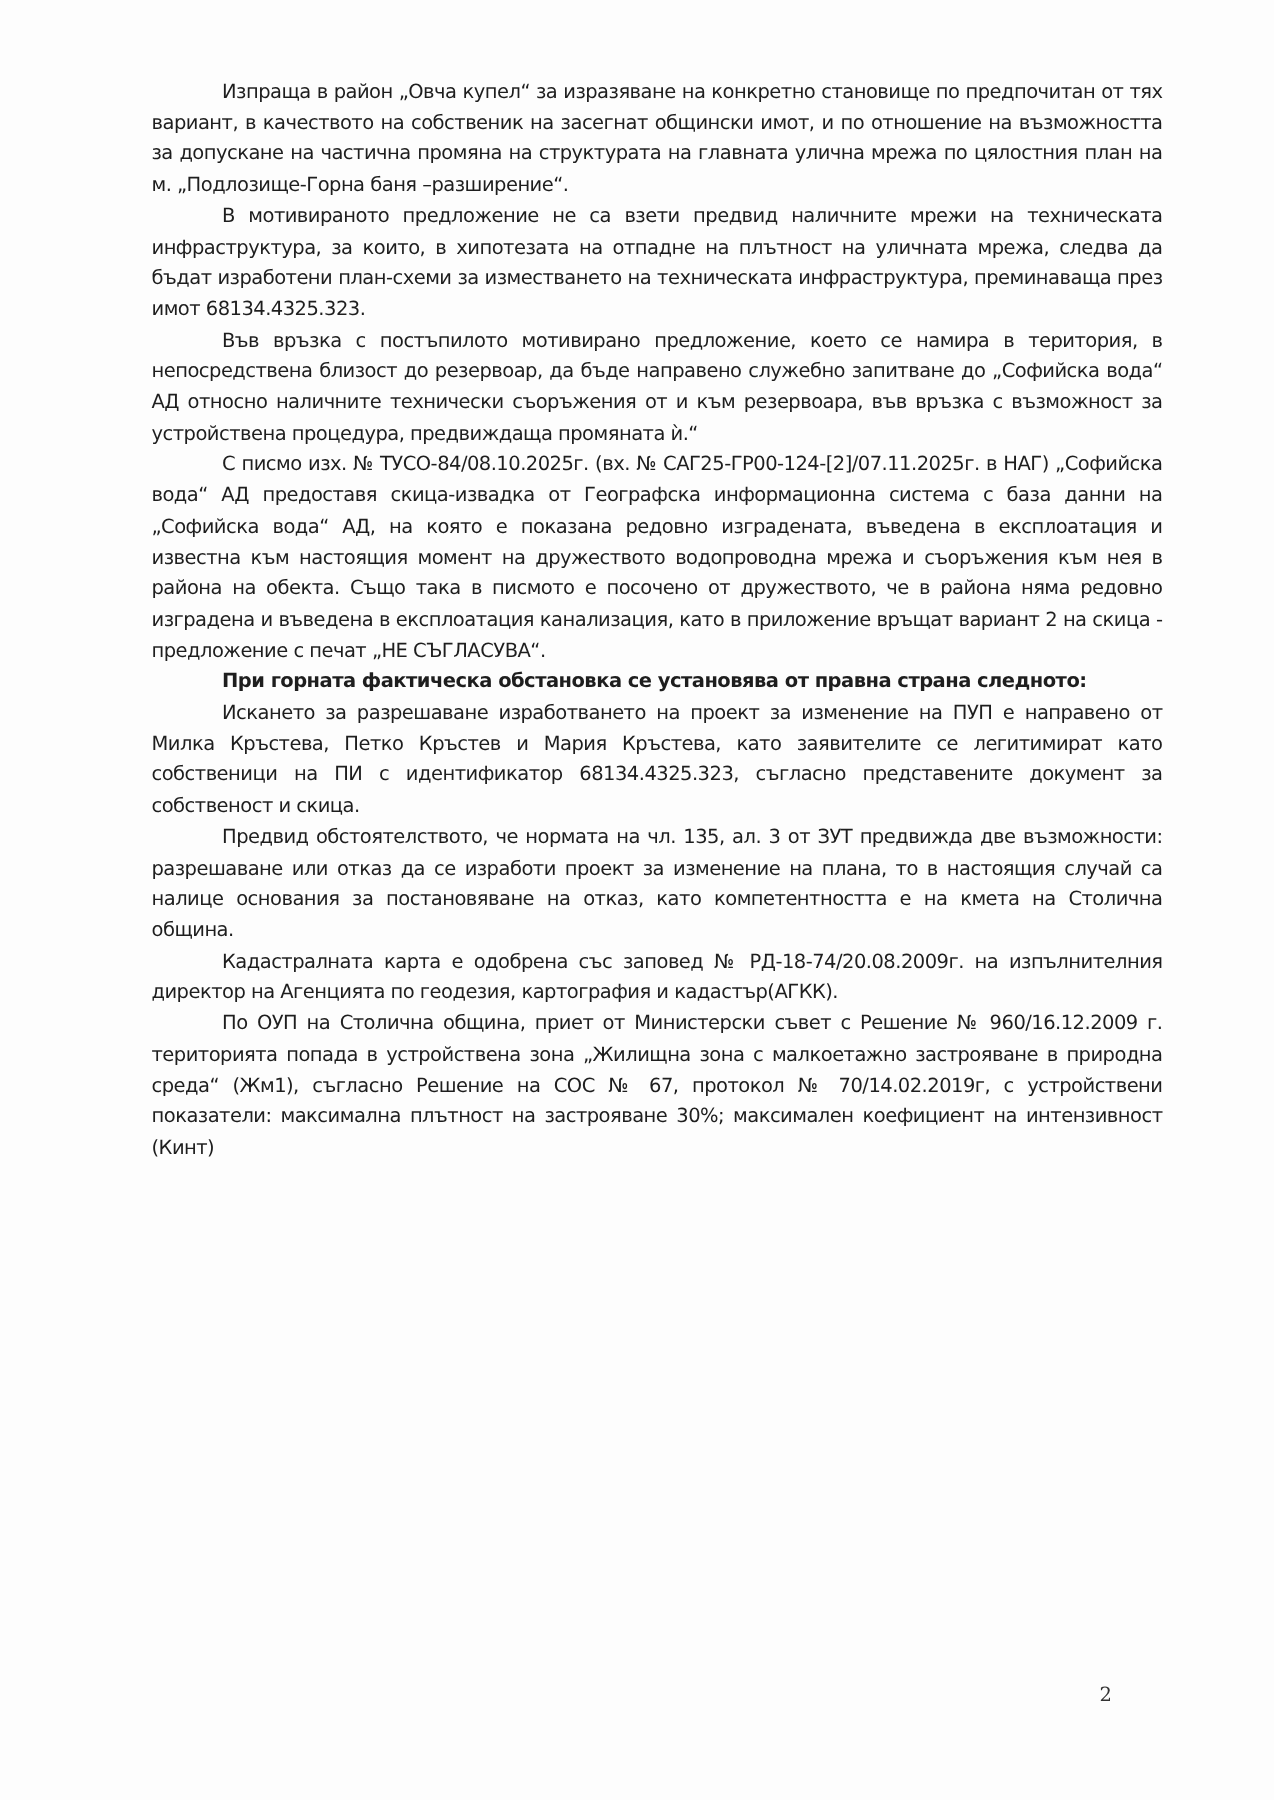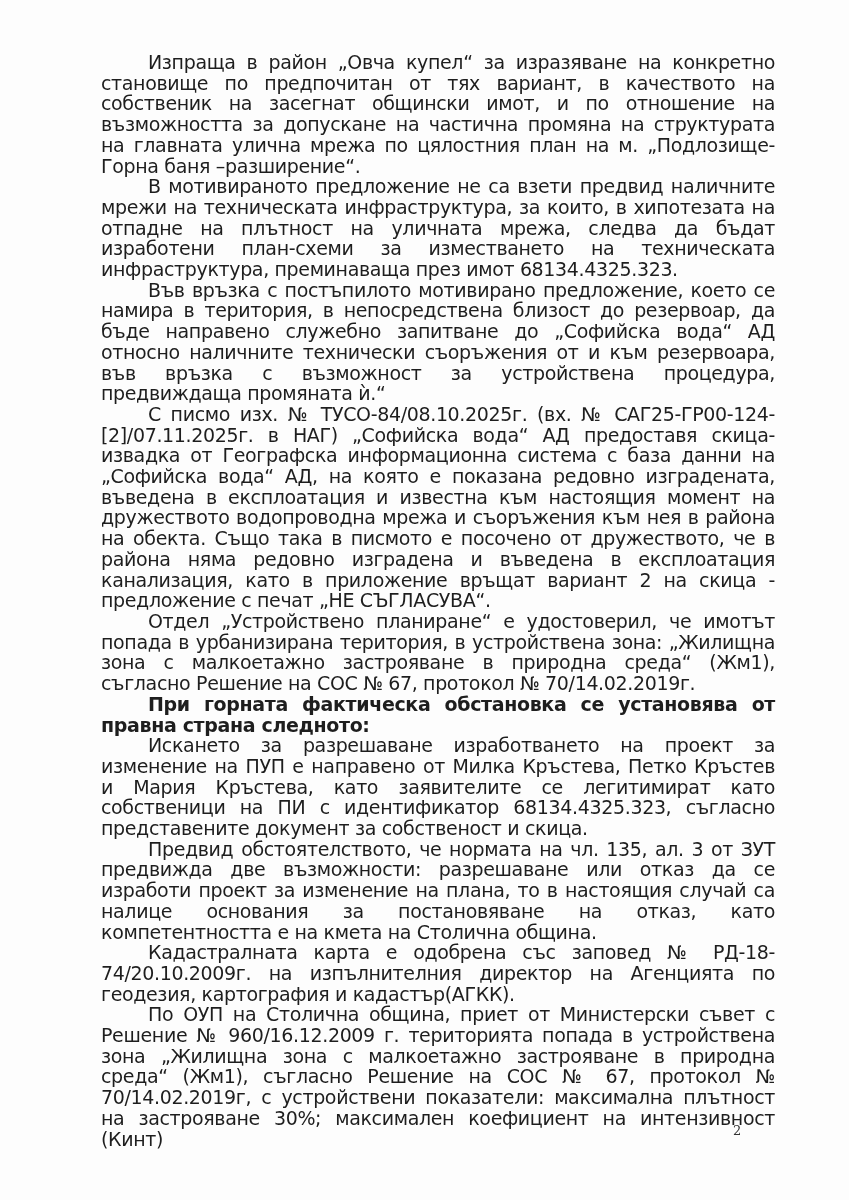--- a/index.html
+++ b/index.html
@@ -4,21 +4,21 @@
 <style>
   html, body { margin: 0; padding: 0; background: #ffffff; }
   body { width: 849px; height: 1200px; position: relative; overflow: hidden; }
   .page {
     position: absolute; left: 0; top: 0; width: 849px; height: 1200px;
     background: #fdfdfd;
   }
   .content {
     position: absolute; left: 101px; top: 52px; width: 674px;
     font-family: "DejaVu Sans", sans-serif;
-    font-size: 19px;
+    font-size: 13px;
     line-height: 20.7px;
     color: #1e1e1e;
     letter-spacing: -0.35px;
   }
   .para {
     margin: 0;
     text-align: justify;
     text-indent: 47px;
   }
   .para.bold { font-weight: bold; }
@@ -30,21 +30,20 @@
 </style>
 </head>
 <body>
 
 <div class="page">
   <div class="content">
     <p class="para">Изпраща в район „Овча купел“ за изразяване на конкретно становище по предпочитан от тях вариант, в качеството на собственик на засегнат общински имот, и по отношение на възможността за допускане на частична промяна на структурата на главната улична мрежа по цялостния план на м. „Подлозище-Горна баня –разширение“.</p>
     <p class="para">В мотивираното предложение не са взети предвид наличните мрежи на техническата инфраструктура, за които, в хипотезата на отпадне на плътност на уличната мрежа, следва да бъдат изработени план-схеми за изместването на техническата инфраструктура, преминаваща през имот 68134.4325.323.</p>
     <p class="para">Във връзка с постъпилото мотивирано предложение, което се намира в територия, в непосредствена близост до резервоар, да бъде направено служебно запитване до „Софийска вода“ АД относно наличните технически съоръжения от и към резервоара, във връзка с възможност за устройствена процедура, предвиждаща промяната ѝ.“</p>
     <p class="para">С писмо изх. № ТУСО-84/08.10.2025г. (вх. № САГ25-ГР00-124-[2]/07.11.2025г. в НАГ) „Софийска вода“ АД предоставя скица-извадка от Географска информационна система с база данни на „Софийска вода“ АД, на която е показана редовно изградената, въведена в експлоатация и известна към настоящия момент на дружеството водопроводна мрежа и съоръжения към нея в района на обекта. Също така в писмото е посочено от дружеството, че в района няма редовно изградена и въведена в експлоатация канализация, като в приложение връщат вариант 2 на скица - предложение с печат „НЕ СЪГЛАСУВА“.</p>
-    <p class="para">Отдел „Устройствено планиране“ е удостоверил, че имотът попада в урбанизирана територия, в устройствена зона: „Жилищна зона с малкоетажно застрояване в природна среда“ (Жм1), съгласно Решение на СОС № 67, протокол № 70/14.02.2019г.</p>
     <p class="para bold">При горната фактическа обстановка се установява от правна страна следното:</p>
     <p class="para">Искането за разрешаване изработването на проект за изменение на ПУП е направено от Милка Кръстева, Петко Кръстев и Мария Кръстева, като заявителите се легитимират като собственици на ПИ с идентификатор 68134.4325.323, съгласно представените документ за собственост и скица.</p>
     <p class="para">Предвид обстоятелството, че нормата на чл. 135, ал. 3 от ЗУТ предвижда две възможности: разрешаване или отказ да се изработи проект за изменение на плана, то в настоящия случай са налице основания за постановяване на отказ, като компетентността е на кмета на Столична община.</p>
-    <p class="para">Кадастралната карта е одобрена със заповед № РД-18-74/20.10.2009г. на изпълнителния директор на Агенцията по геодезия, картография и кадастър(АГКК).</p>
+    <p class="para">Кадастралната карта е одобрена със заповед № РД-18-74/20.08.2009г. на изпълнителния директор на Агенцията по геодезия, картография и кадастър(АГКК).</p>
     <p class="para">По ОУП на Столична община, приет от Министерски съвет с Решение № 960/16.12.2009 г. територията попада в устройствена зона „Жилищна зона с малкоетажно застрояване в природна среда“ (Жм1), съгласно Решение на СОС № 67, протокол № 70/14.02.2019г, с устройствени показатели: максимална плътност на застрояване 30%; максимален коефициент на интензивност (Кинт)</p>
   </div>
   <div class="page-number">2</div>
 </div>
 
 </body></html>

